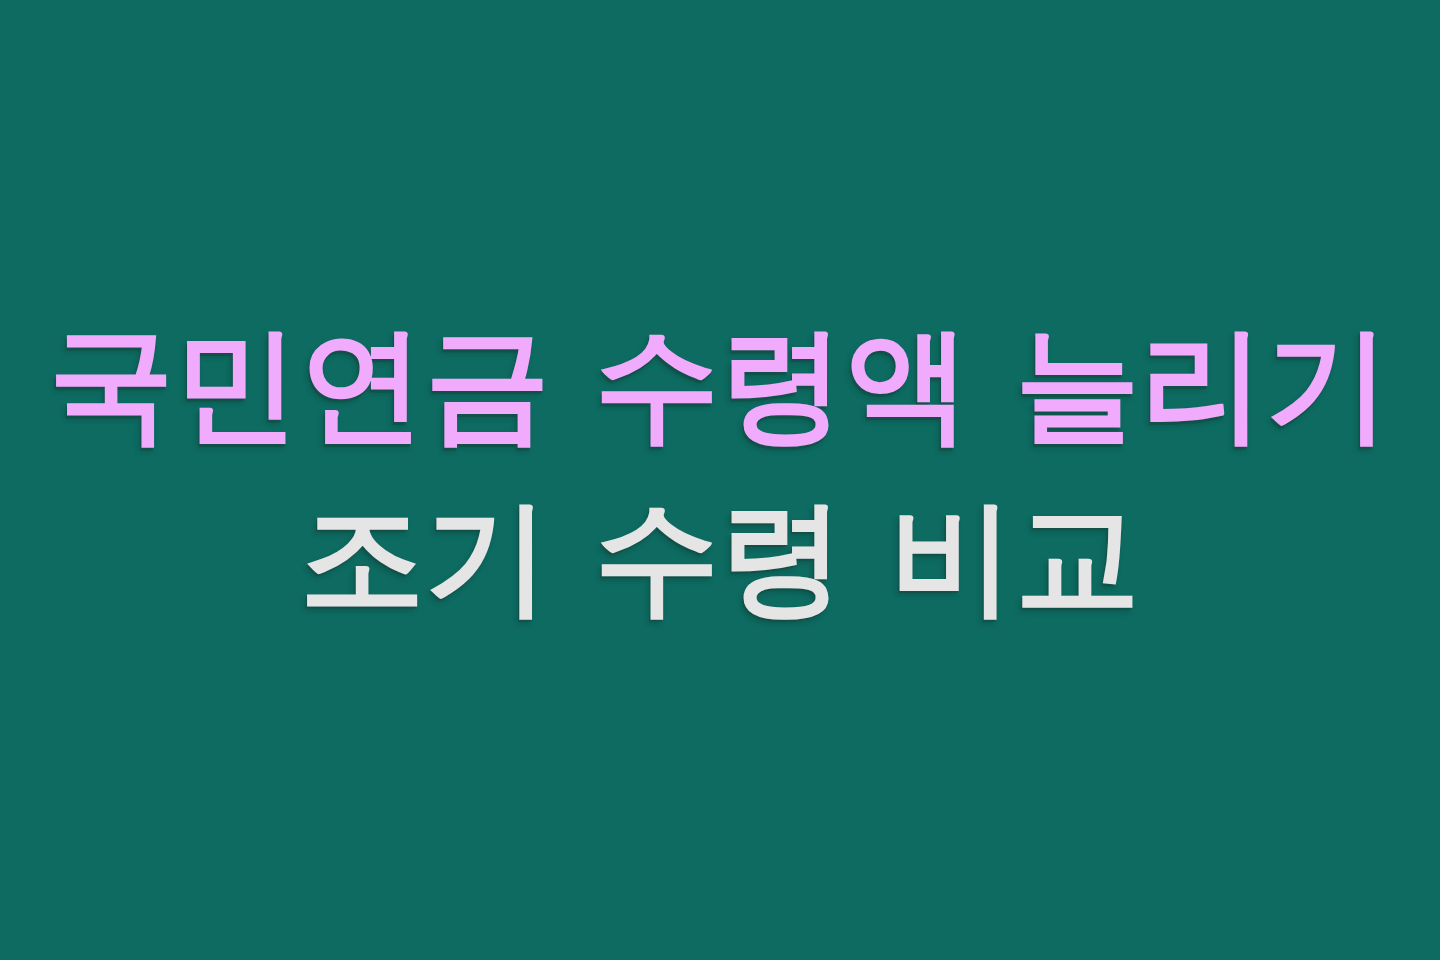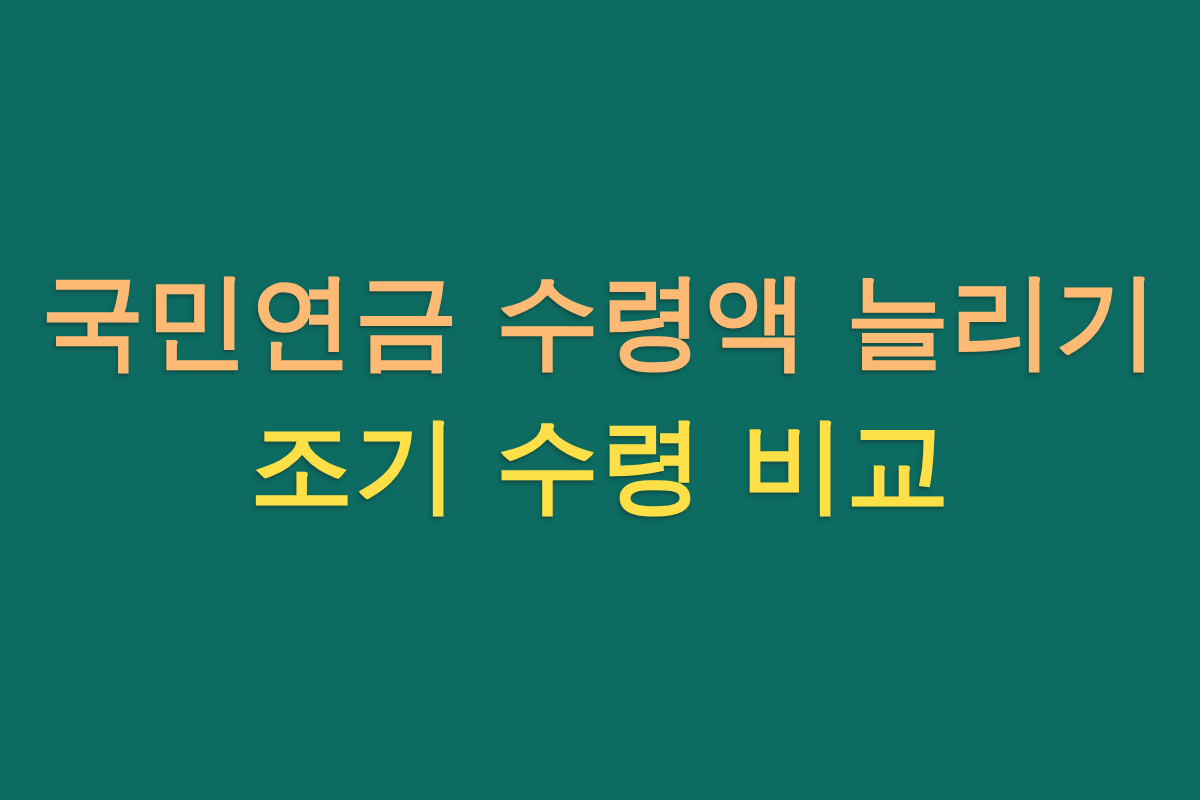--- a/index.html
+++ b/index.html
@@ -65,19 +65,19 @@
     font-size: 104px;
   }
 </style>
 </head>
 <body>
 
 <div id="banner" style="background-color: rgb(13, 107, 97);">
 
   <div id="title-block">
 
-    <span class="title-line line-1" style="color: #fdba74;">국민연금 수령액 늘리기</span>
+    <span class="title-line line-1" style="color: #f0abfc;">국민연금 수령액 늘리기</span>
 
-    <span class="title-line line-2" style="color: #fde047;">조기 수령 비교</span>
+    <span class="title-line line-2" style="color: #e5e5e5;">조기 수령 비교</span>
 
   </div>
 
 </div>
 
 </body></html>

